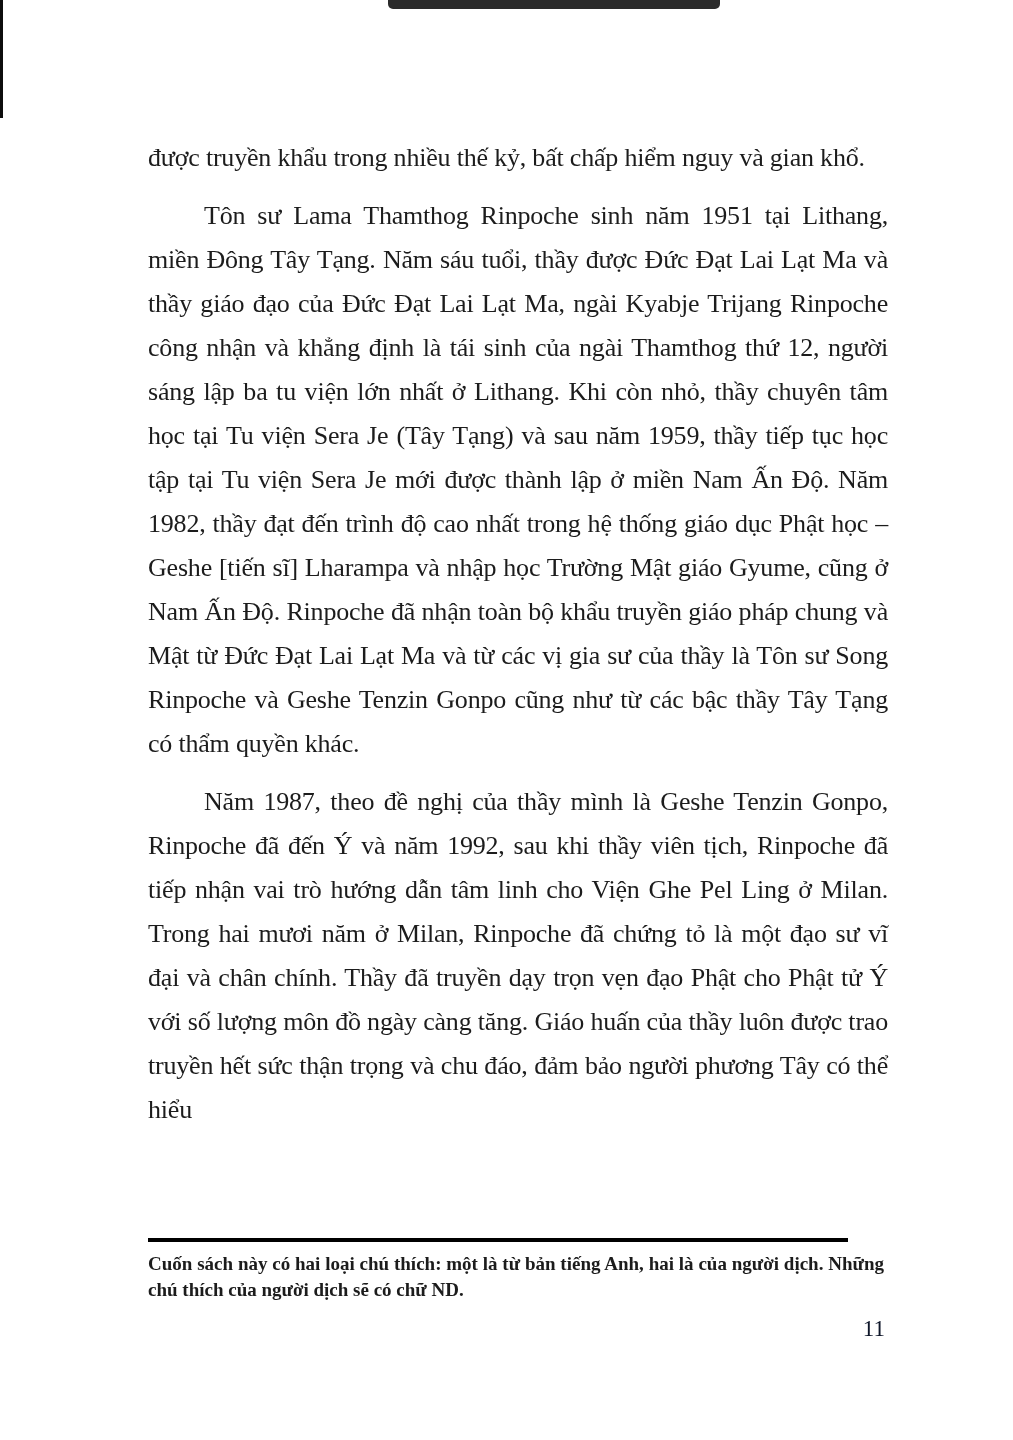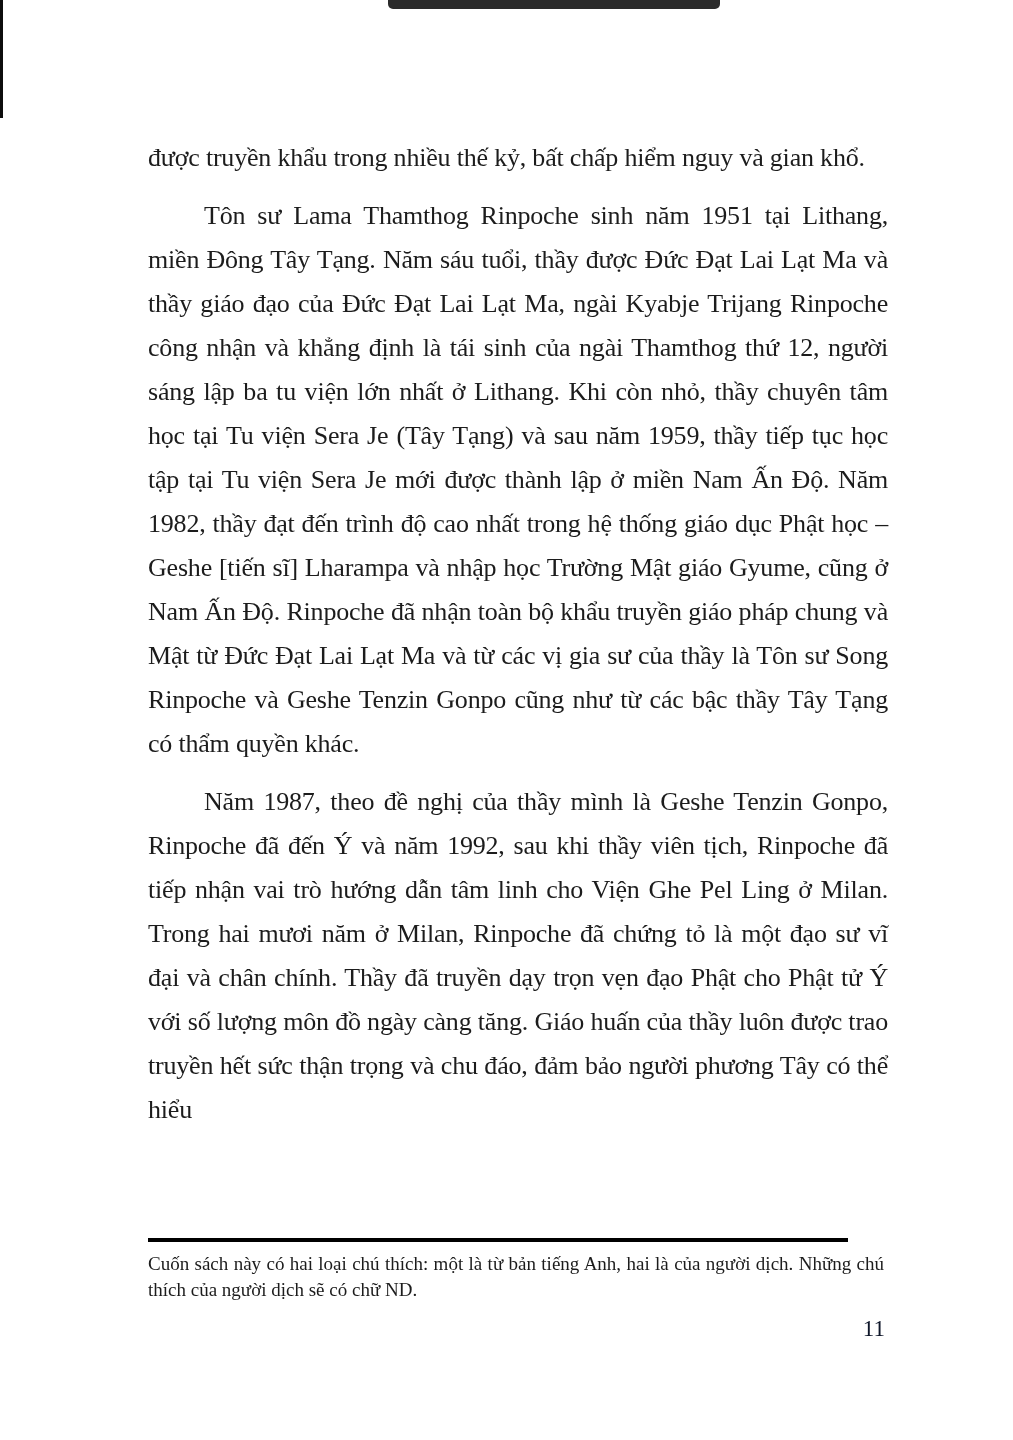--- a/index.html
+++ b/index.html
@@ -59,20 +59,21 @@
     width: 700px;
     height: 4px;
     background: #000000;
     margin-bottom: 9px;
   }
   .footnote-text {
     font-size: 19px;
     line-height: 26px;
     text-align: justify;
     width: 736px;
+    font-weight: bold;
   }
   .page-number {
     position: absolute;
     right: 128px;
     top: 1316px;
     font-size: 23px;
     color: #0f172a;
   }
 </style>
 </head>

